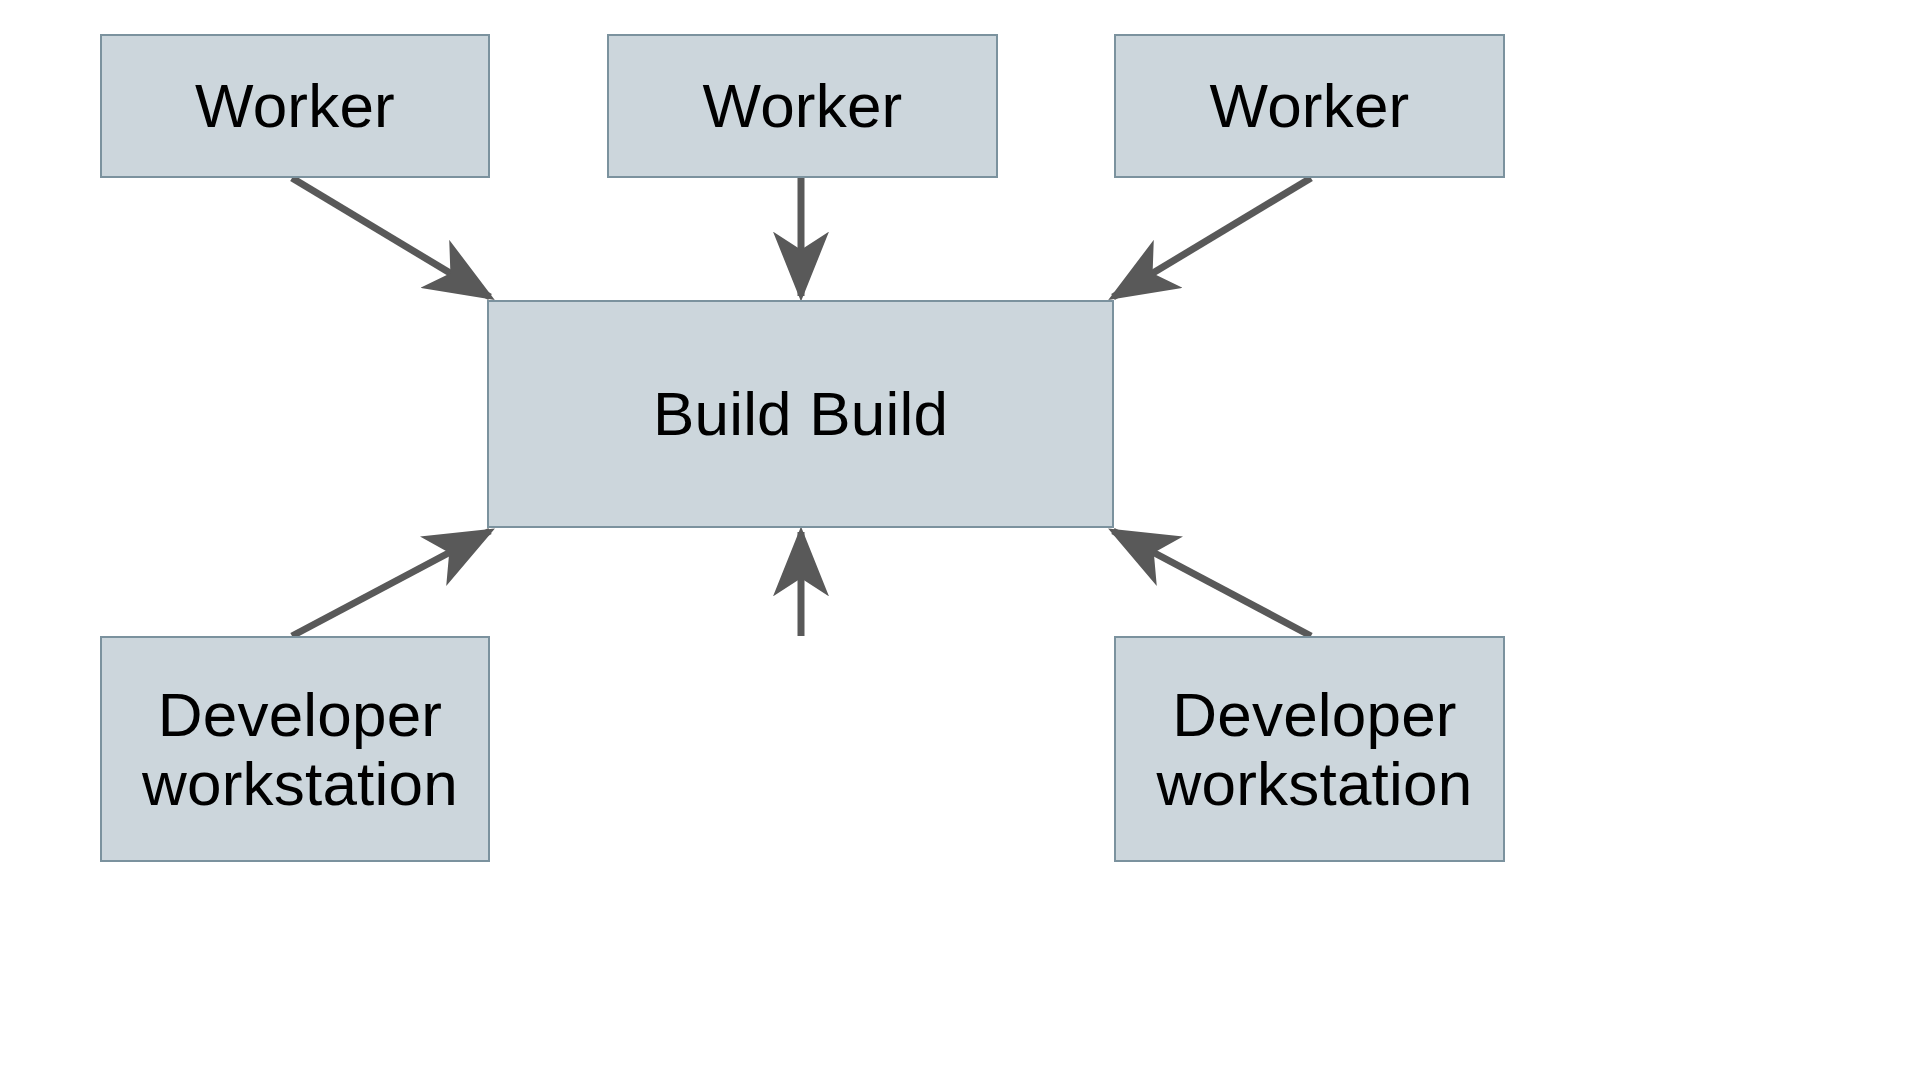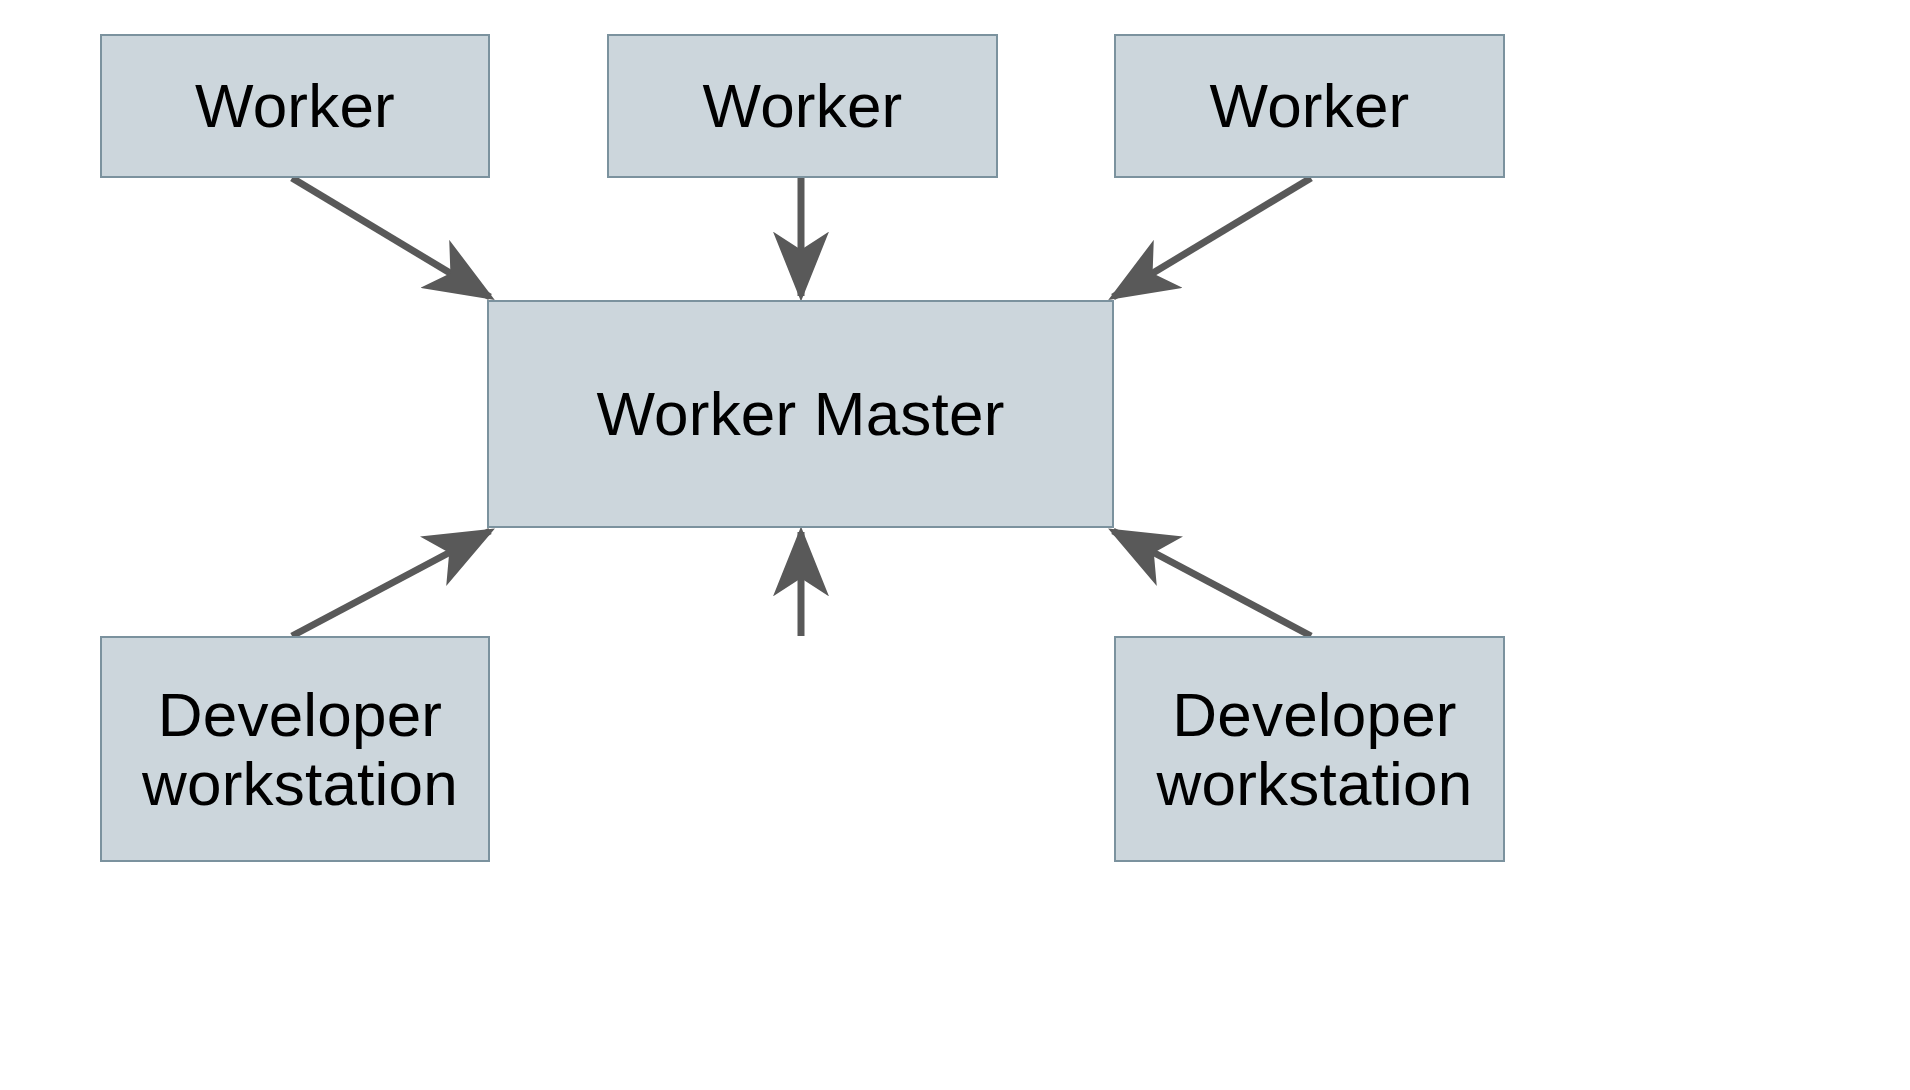--- a/index.html
+++ b/index.html
@@ -92,21 +92,21 @@
 
   <div class="node node-worker" style="left:607px; top:34px; width:391px; height:144px;">
     <span class="node-label">Worker</span>
   </div>
 
   <div class="node node-worker" style="left:1114px; top:34px; width:391px; height:144px;">
     <span class="node-label">Worker</span>
   </div>
 
   <div class="node node-master" style="left:487px; top:300px; width:627px; height:228px;">
-    <span class="node-label">Worker Master</span>
+    <span class="node-label">Build Build</span>
   </div>
 
   <div class="node node-dev" style="left:100px; top:636px; width:390px; height:226px;">
     <span class="node-label">Developer
 workstation</span>
   </div>
 
 
   <div class="node node-dev" style="left:1114px; top:636px; width:391px; height:226px;">
     <span class="node-label">Developer

